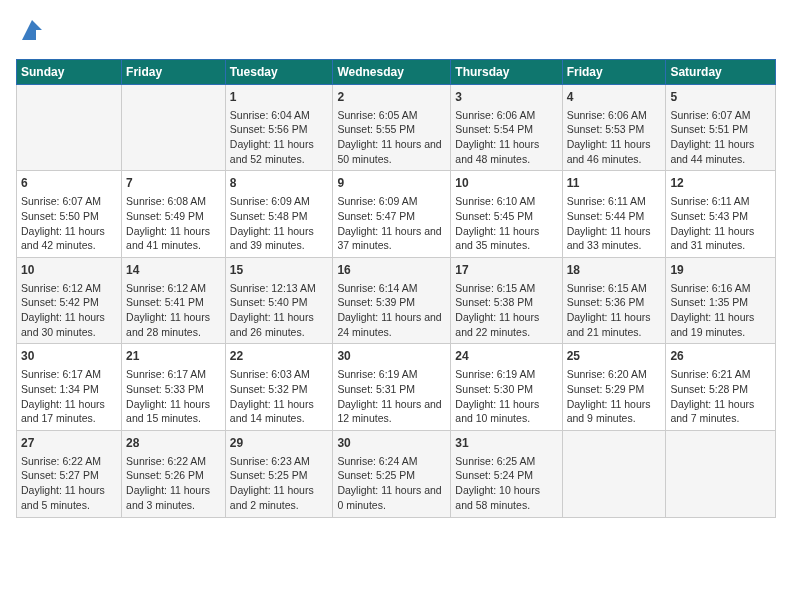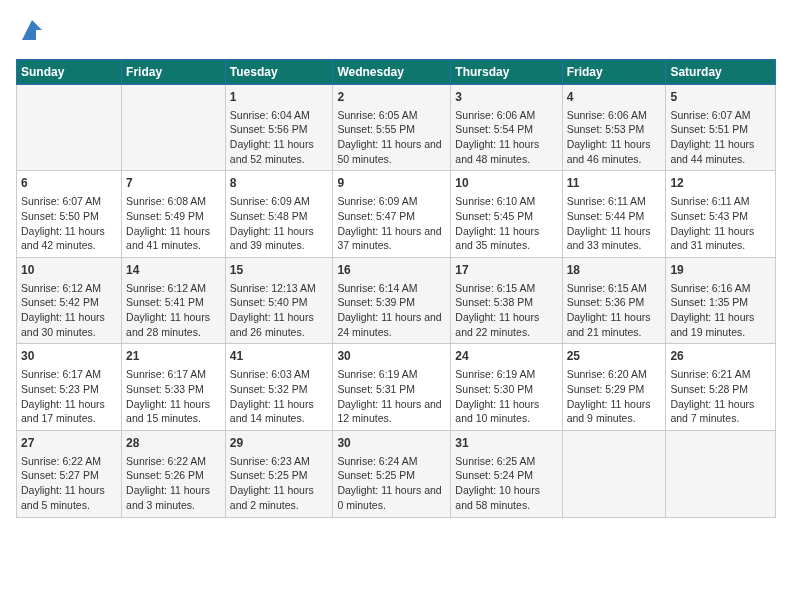--- a/index.html
+++ b/index.html
@@ -240,31 +240,31 @@
           <span class="day-number">19</span>
           <div>Sunrise: 6:16 AM</div>
           <div>Sunset: 1:35 PM</div>
           <div>Daylight: 11 hours and 19 minutes.</div>
         </td>
       </tr>
       <tr>
         <td>
           <span class="day-number">30</span>
           <div>Sunrise: 6:17 AM</div>
-          <div>Sunset: 5:23 PM</div>
+          <div>Sunset: 1:34 PM</div>
           <div>Daylight: 11 hours and 17 minutes.</div>
         </td>
         <td>
           <span class="day-number">21</span>
           <div>Sunrise: 6:17 AM</div>
           <div>Sunset: 5:33 PM</div>
           <div>Daylight: 11 hours and 15 minutes.</div>
         </td>
         <td>
-          <span class="day-number">41</span>
+          <span class="day-number">22</span>
           <div>Sunrise: 6:03 AM</div>
           <div>Sunset: 5:32 PM</div>
           <div>Daylight: 11 hours and 14 minutes.</div>
         </td>
         <td>
           <span class="day-number">30</span>
           <div>Sunrise: 6:19 AM</div>
           <div>Sunset: 5:31 PM</div>
           <div>Daylight: 11 hours and 12 minutes.</div>
         </td>

